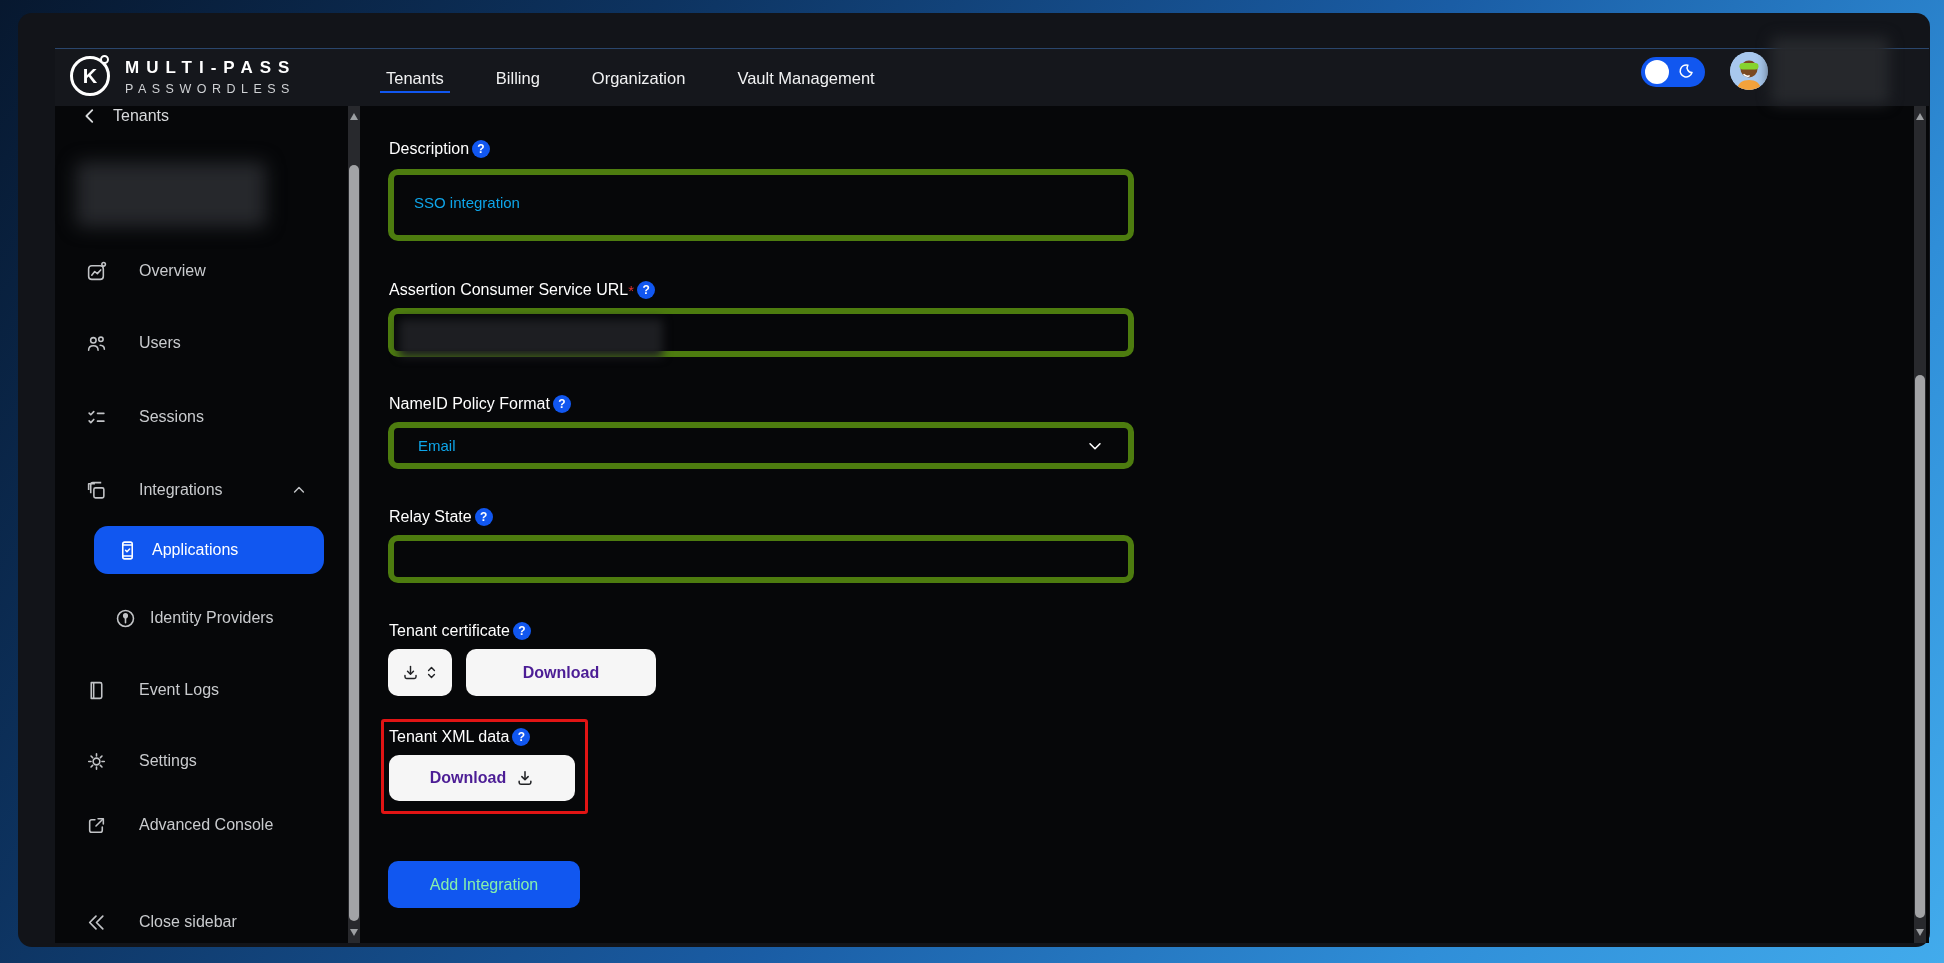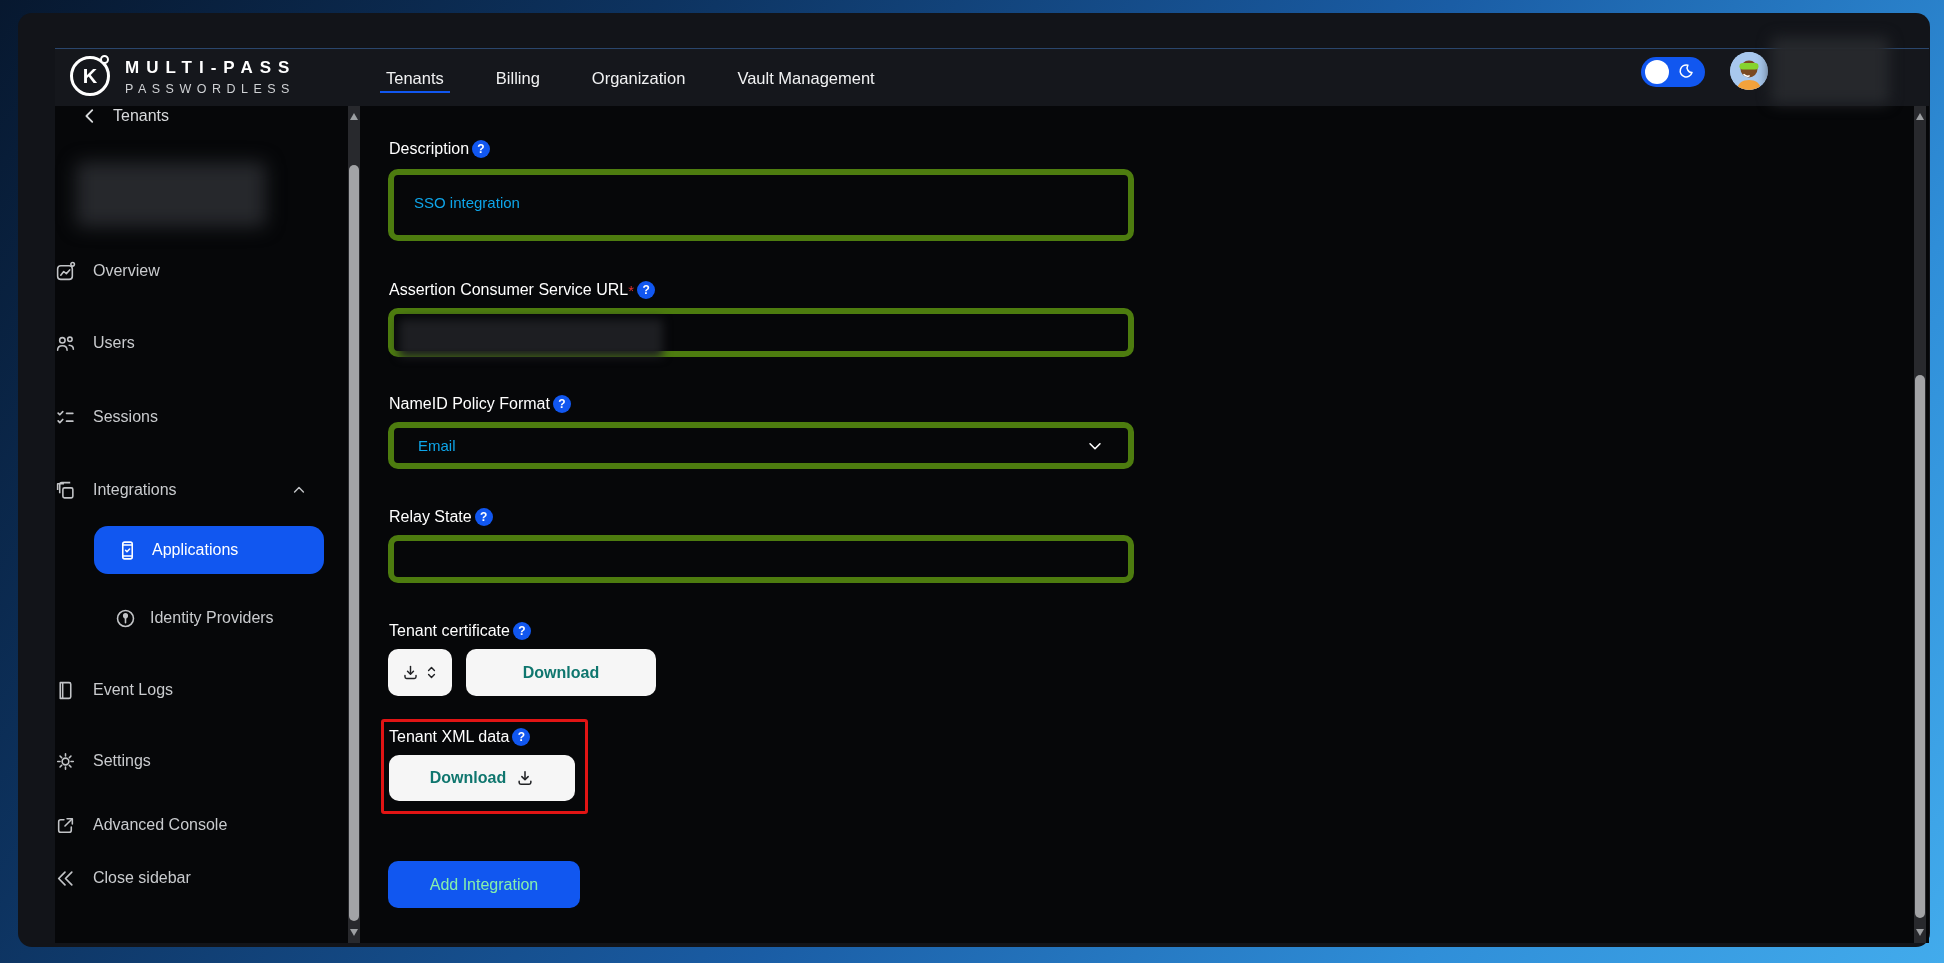--- a/index.html
+++ b/index.html
@@ -33,21 +33,21 @@
             overflow:hidden; background:#a8c8ee; }
   .redact { background:#26282c; filter:blur(7px); border-radius:6px; }
   .redact-user { position:absolute; left:1753px; top:24px; width:118px; height:67px; z-index:6; }
   
   .content { position:absolute; left:37px; top:93px; width:1874px; height:837px; background:#060709; }
   
   .back { position:absolute; left:26px; top:1px; display:flex; align-items:center; gap:14px;
           color:#d8dadc; font-size:16px; cursor:pointer; }
   .redact-tenant { position:absolute; left:21px; top:56px; width:190px; height:65px; filter:blur(9px); }
   .side-item { position:absolute; left:0; width:256px; height:48px; display:flex; align-items:center;
-               gap:17px; color:#c9cbce; font-size:16px; cursor:pointer; }
+               gap:32px; padding-left:31px; color:#c9cbce; font-size:16px; cursor:pointer; }
   .side-item.sub { padding-left:60px; gap:14px; }
   .pill { position:absolute; left:39px; top:420px; width:230px; height:48px; border-radius:14px;
           background:#1157f0; display:flex; align-items:center; gap:14px; padding-left:23px;
           color:#fff; font-size:16px; cursor:pointer; }
   .chev-end { margin-left:auto; margin-right:4px; }
   
   .sbar { position:absolute; top:0; width:12px; height:837px; background:#28292d; }
   .sbar .thumb { position:absolute; left:1px; width:10px; background:#a2a3a6; border-radius:5px; }
   .arr { position:absolute; left:2px; width:0; height:0; border-left:4px solid transparent;
          border-right:4px solid transparent; }
@@ -62,21 +62,21 @@
   .req { color:#e03131; font-size:15px; margin-left:-3px; }
   .ctrl { position:absolute; left:333px; width:746px; background:transparent;
           border:6px solid #4d7c0f; border-radius:10px; color:#0ea5e9; font-size:15px;
           font-family:"Liberation Sans", sans-serif; }
   textarea.ctrl { padding:19px 20px; resize:none; outline:none; }
   input.ctrl { padding:0 22px; outline:none; }
   .selectbox { display:flex; align-items:center; padding:0 24px; cursor:pointer; }
   .selectbox svg { margin-left:auto; }
   .acs-blur { position:absolute; left:5px; top:5px; width:264px; height:38px; background:#1d1e22;
               filter:blur(5px); border-radius:4px; }
-  .btn-white { position:absolute; background:#f6f6f6; border-radius:10px; color:#0f766e;
+  .btn-white { position:absolute; background:#f6f6f6; border-radius:10px; color:#4c1d95;
                font-size:16px; font-weight:bold; display:flex; align-items:center;
                justify-content:center; gap:10px; cursor:pointer; border:none; }
   .btn-blue { position:absolute; left:333px; top:755px; width:192px; height:47px; background:#1157f0;
               border:none; border-radius:10px; color:#86efac; font-size:16px; cursor:pointer; }
   .hl-box { position:absolute; left:326px; top:613px; width:207px; height:95px;
             border:3px solid #e11414; border-radius:3px; z-index:3; pointer-events:none; }
   svg { display:block; }
 </style>
 </head>
 <body>
@@ -205,21 +205,21 @@
 
       <div class="side-item" style="top:695px">
         <svg width="21" height="21" viewBox="0 0 20 20" fill="none" stroke="#c2c4c7" stroke-width="1.5" stroke-linecap="round" stroke-linejoin="round">
           <path d="M8.5 4.5H5.5a2 2 0 0 0-2 2v8a2 2 0 0 0 2 2h8a2 2 0 0 0 2-2v-3"></path>
           <path d="M9.5 10.5 16 4"></path>
             <path d="M11.5 3.5H16.5v5"></path>
         </svg>
         <span>Advanced Console</span>
       </div>
 
-      <div class="side-item" style="top:748px">
+      <div class="side-item" style="top:792px">
         <svg width="21" height="21" viewBox="0 0 20 20" fill="none" stroke="#c2c4c7" stroke-width="1.6" stroke-linecap="round" stroke-linejoin="round">
           <path d="M9.5 4 3.5 10l6 6"></path>
             <path d="M16 4l-6 6 6 6"></path>
         </svg>
         <span>Close sidebar</span>
       </div>
 
       <div class="sbar" style="left:293px">
         <div class="arr up"></div>
         <div class="thumb" style="top:59px;height:756px"></div>

